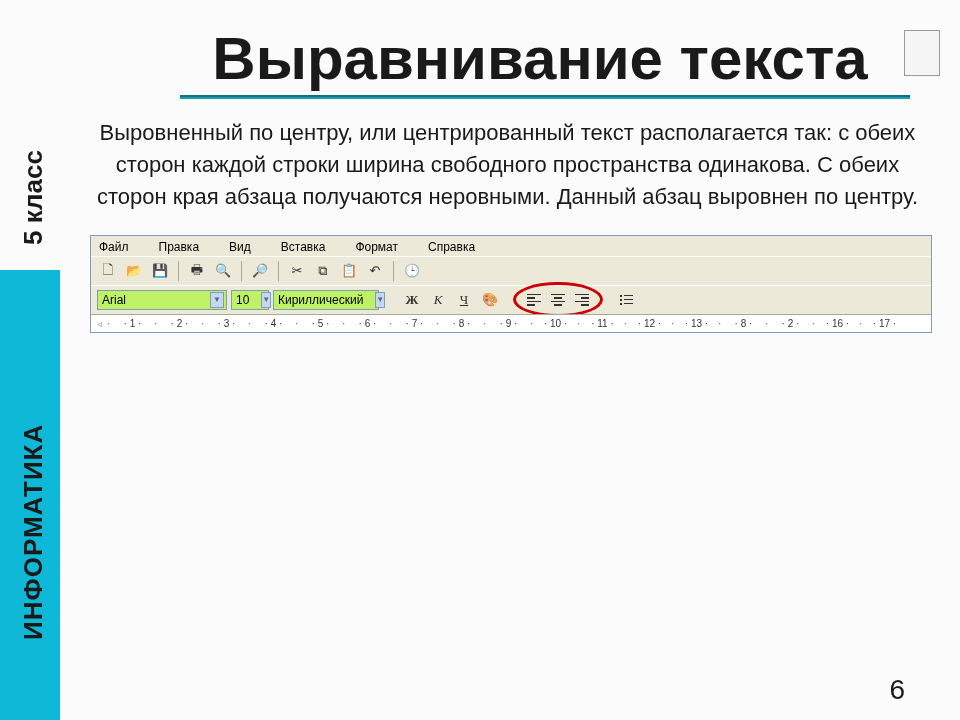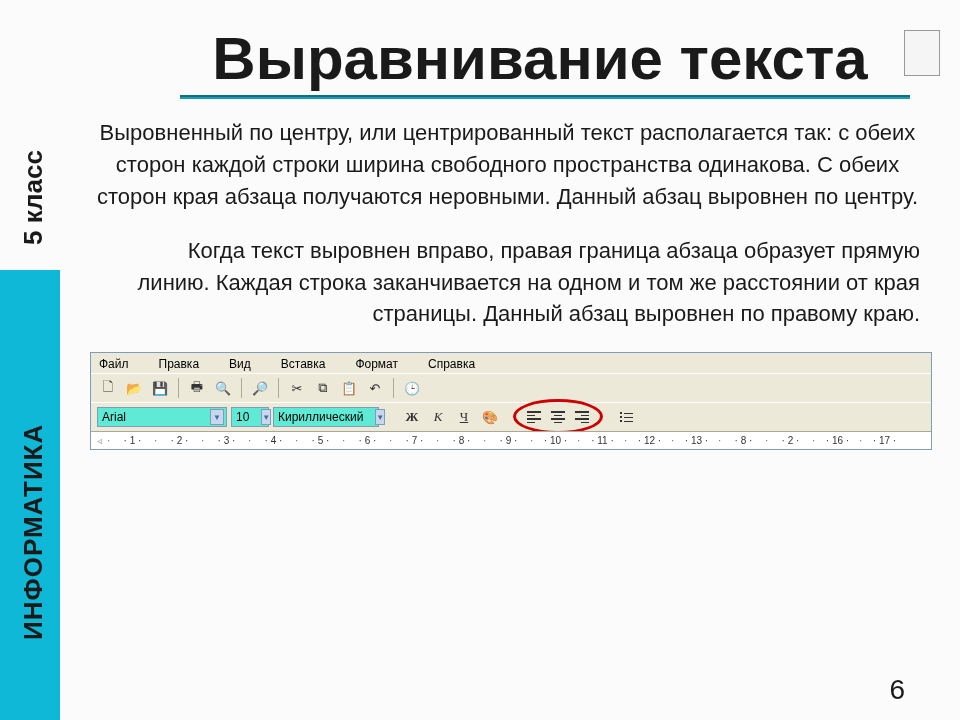--- a/index.html
+++ b/index.html
@@ -122,21 +122,21 @@
       border: 1px solid transparent;
     }
     .tb-sep {
       width: 1px;
       height: 20px;
       background: #aca899;
       margin: 0 3px;
     }
     .tb-combo {
       height: 20px;
-      background: #5eead4;
+      background: #bef264;
       border: 1px solid #7f9db9;
       display: flex;
       align-items: center;
       padding: 0 2px 0 4px;
       font-size: 12px;
       gap: 6px;
     }
     .tb-combo .arrow {
       width: 14px;
       height: 16px;
@@ -232,21 +232,20 @@
 <div class="vertical-text-2">ИНФОРМАТИКА</div>
 
 <div class="main">
   <div class="nav-box"></div>
   <h1 class="title">Выравнивание текста</h1>
   <div class="title-underline"></div>
 
 
   <div class="para para-center">Выровненный по центру, или центрированный текст располагается так: с обеих сторон каждой строки ширина свободного пространства одинакова. С обеих сторон края абзаца получаются  неровными. Данный абзац выровнен по центру.</div>
 
-  <div class="para para-right">Когда текст выровнен вправо, правая граница абзаца образует прямую линию. Каждая строка заканчивается на одном и том же расстоянии от края страницы. Данный абзац выровнен по правому краю.</div>
 
   <div class="toolbar-wrap">
     <div class="menubar">
       <span>Файл</span>
       <span>Правка</span>
       <span>Вид</span>
       <span>Вставка</span>
       <span>Формат</span>
       <span>Справка</span>
     </div>

